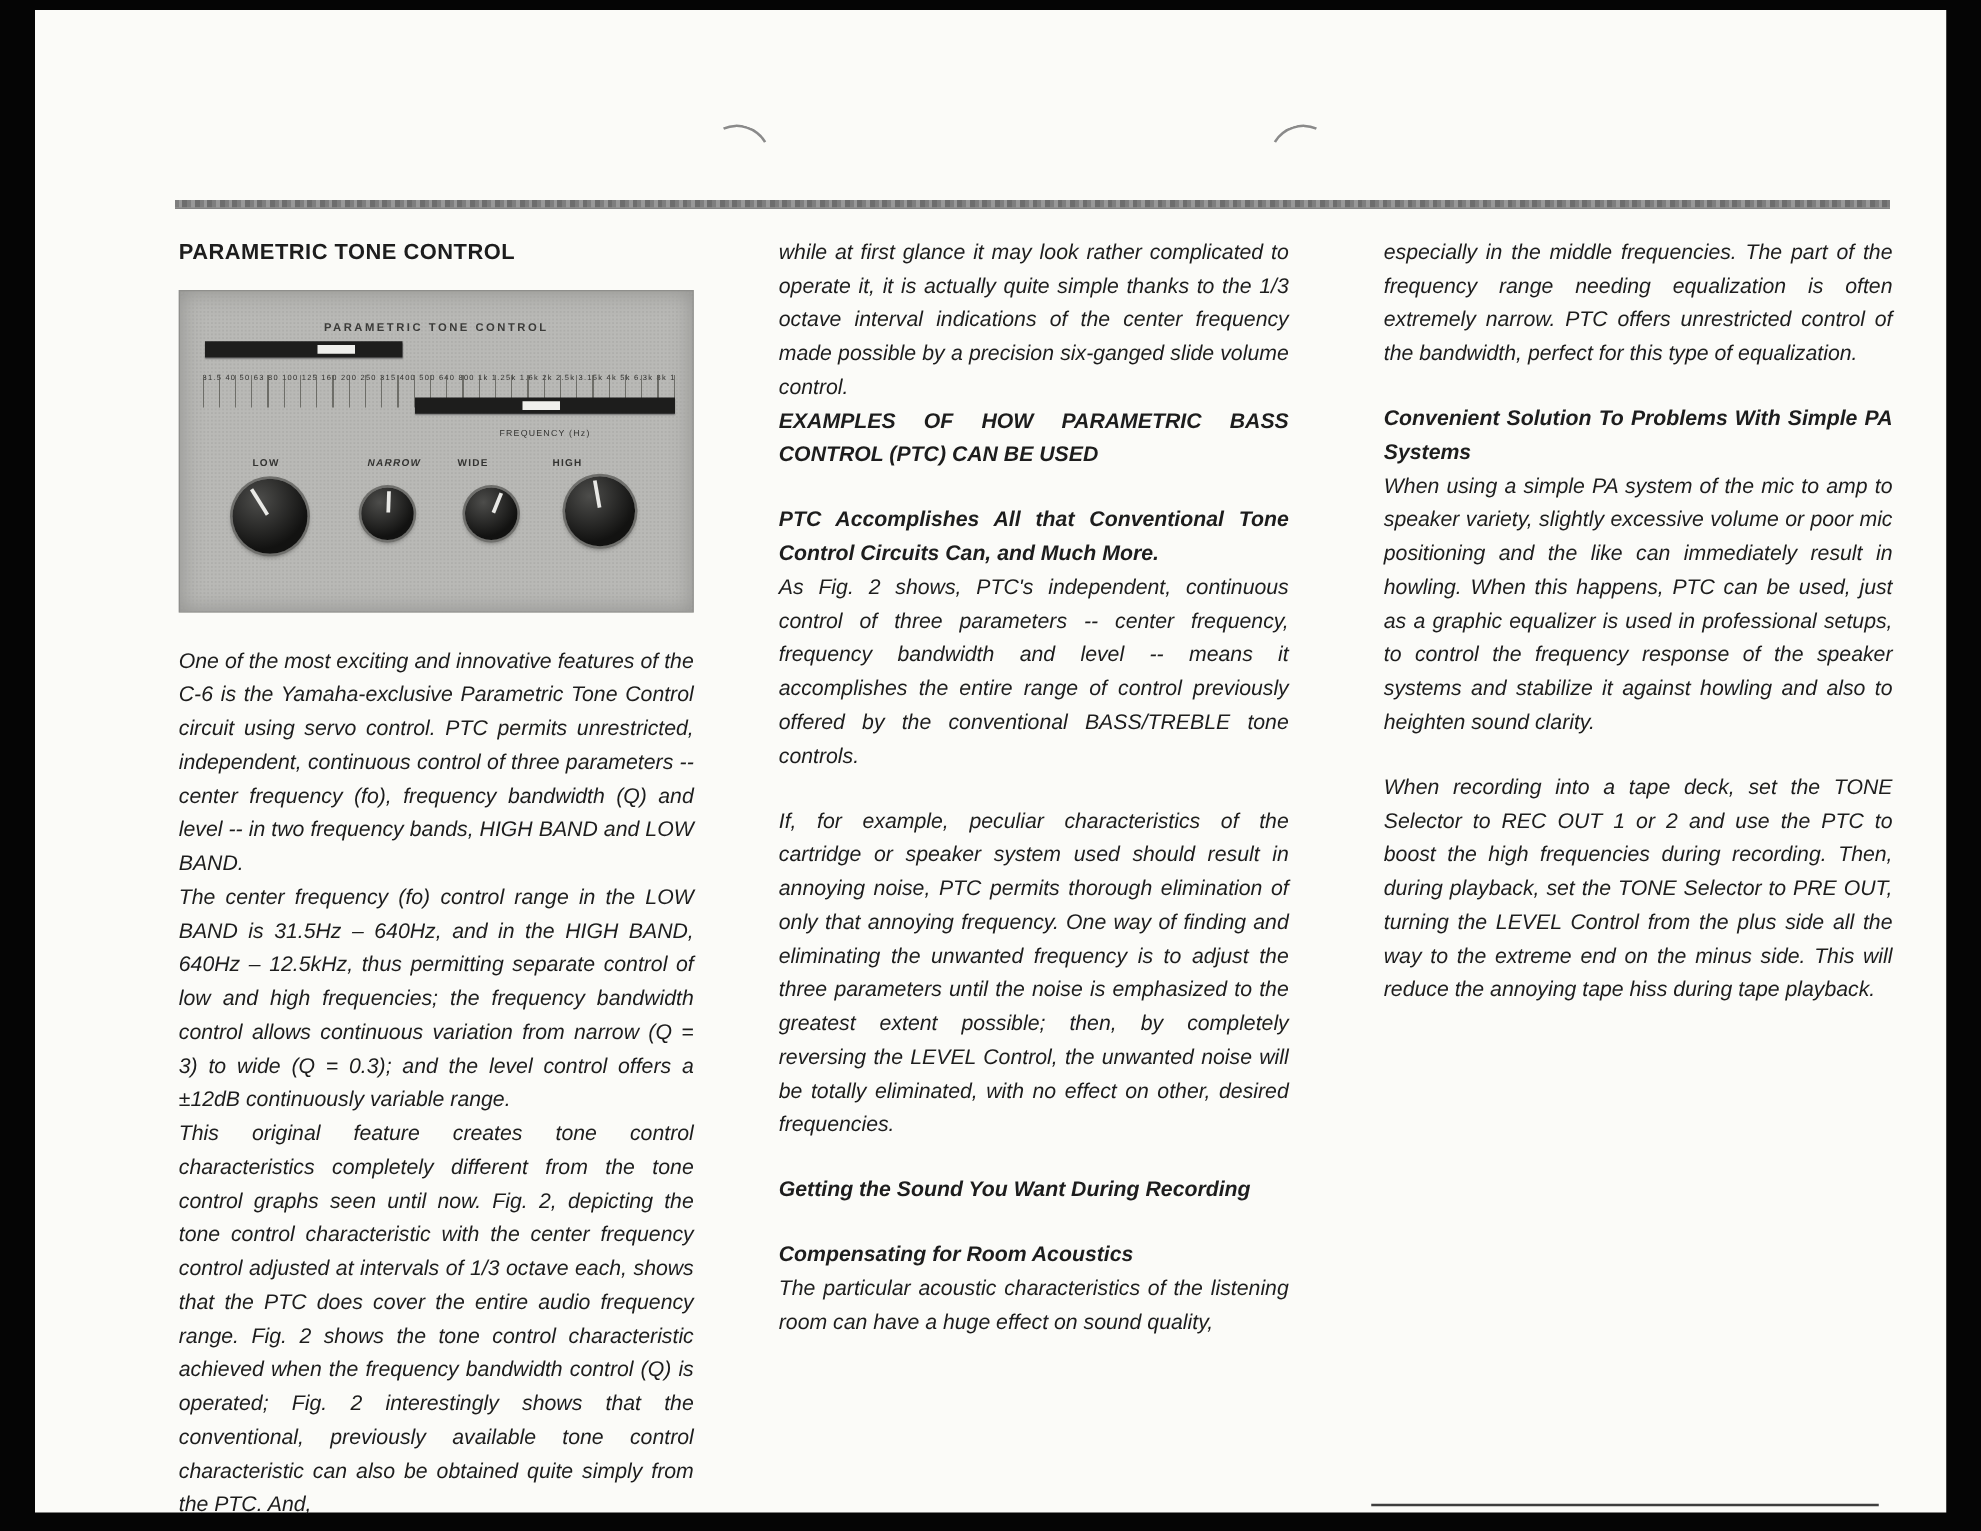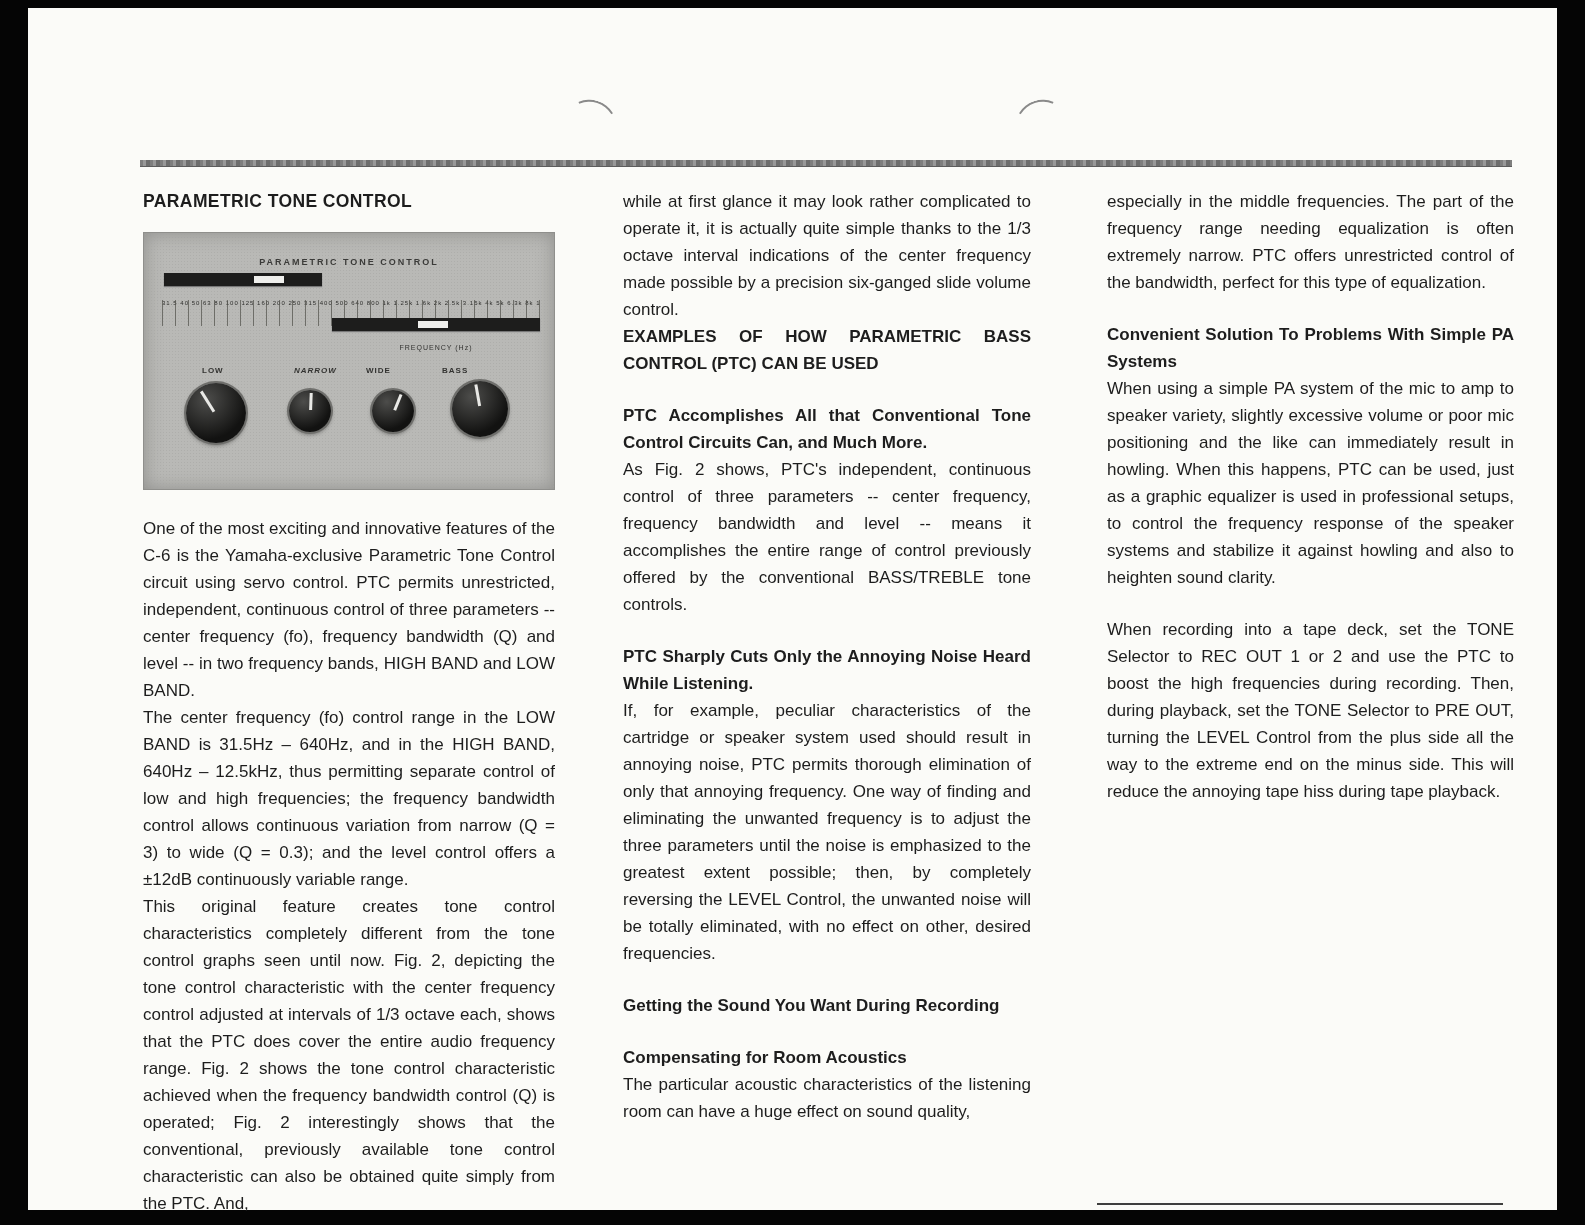--- a/index.html
+++ b/index.html
@@ -15,21 +15,21 @@
   .curl{position:absolute;width:46px;height:40px;border:2px solid #8a8a8a;border-radius:50%;
         border-color:#8a8a8a transparent transparent transparent;}
   .curl.left{left:566px;top:100px;transform:rotate(18deg);}
   .curl.right{left:1016px;top:100px;transform:rotate(-18deg);}
   
   .col{position:absolute;top:188px;width:412px;font-size:17px;line-height:27px;
        text-align:justify;color:#1d1d1d;}
   .col-1{left:143px;}
   .col-2{left:623px;width:408px;}
   .col-3{left:1107px;width:407px;}
-  .col p{margin:0;}
+  .col p{margin:0;font-style:italic;}
   .page-heading{font-size:17.5px;font-weight:bold;letter-spacing:.4px;margin:0 0 17px 0;text-align:left;}
   .big-heading{font-weight:bold;margin:12px 0 0 0;}
   .section{margin-top:25px;}
   .subhead{font-weight:bold;margin:0;}
   .intro{margin:0;}
   
   .photo{position:relative;width:410px;height:256px;margin:0 0 25px 0;
          background:#b9b9b6;border:1px solid #8f8f8c;box-shadow:inset 0 0 18px rgba(90,90,88,.45);}
   .photo .grain{position:absolute;inset:0;opacity:.5;
          background-image:radial-gradient(#a3a3a0 1px, transparent 1px);background-size:3px 3px;}
@@ -86,21 +86,21 @@
       </div>
       <div class="freq-scale">31.5 40 50 63 80 100 125 160 200 250 315 400 500 640 800 1k 1.25k 1.6k 2k 2.5k 3.15k 4k 5k 6.3k 8k 10k 12.5k</div>
       <div class="ticks"></div>
       <div class="slider high">
         <div class="handle"></div>
       </div>
       <div class="freq-label">FREQUENCY (Hz)</div>
       <span class="knob-label low">LOW</span>
       <span class="knob-label narrow">NARROW</span>
       <span class="knob-label wide">WIDE</span>
-      <span class="knob-label high">BASS</span>
+      <span class="knob-label high">HIGH</span>
       <div class="knob k-low">
           <span class="pointer"></span>
         </div>
       <div class="knob k-q-low">
           <span class="pointer"></span>
         </div>
       <div class="knob k-q-high">
           <span class="pointer"></span>
         </div>
       <div class="knob k-high">
@@ -115,21 +115,20 @@
 
   <div class="col col-2">
     <p class="intro">while at first glance it may look rather complicated to operate it, it is actually quite simple thanks to the 1/3 octave interval indications of the center frequency made possible by a precision six-ganged slide volume control.</p>
     <p class="big-heading">EXAMPLES OF HOW PARAMETRIC BASS CONTROL (PTC) CAN BE USED</p>
 
     <div class="section">
       <p class="subhead">PTC Accomplishes All that Conventional Tone Control Circuits Can, and Much More.</p>
       <p class="sub-body">As Fig. 2 shows, PTC's independent, continuous control of three parameters -- center frequency, frequency bandwidth and level -- means it accomplishes the entire range of control previously offered by the conventional BASS/TREBLE tone controls.</p>
     </div>
     <div class="section">
-      <p class="subhead">PTC Sharply Cuts Only the Annoying Noise Heard While Listening.</p>
       <p class="sub-body">If, for example, peculiar characteristics of the cartridge or speaker system used should result in annoying noise, PTC permits thorough elimination of only that annoying frequency. One way of finding and eliminating the unwanted frequency is to adjust the three parameters until the noise is emphasized to the greatest extent possible; then, by completely reversing the LEVEL Control, the unwanted noise will be totally eliminated, with no effect on other, desired frequencies.</p>
     </div>
     <div class="section">
       <p class="subhead">Getting the Sound You Want During Recording</p>
     </div>
     <div class="section">
       <p class="subhead">Compensating for Room Acoustics</p>
       <p class="sub-body">The particular acoustic characteristics of the listening room can have a huge effect on sound quality,</p>
     </div>
   </div>

